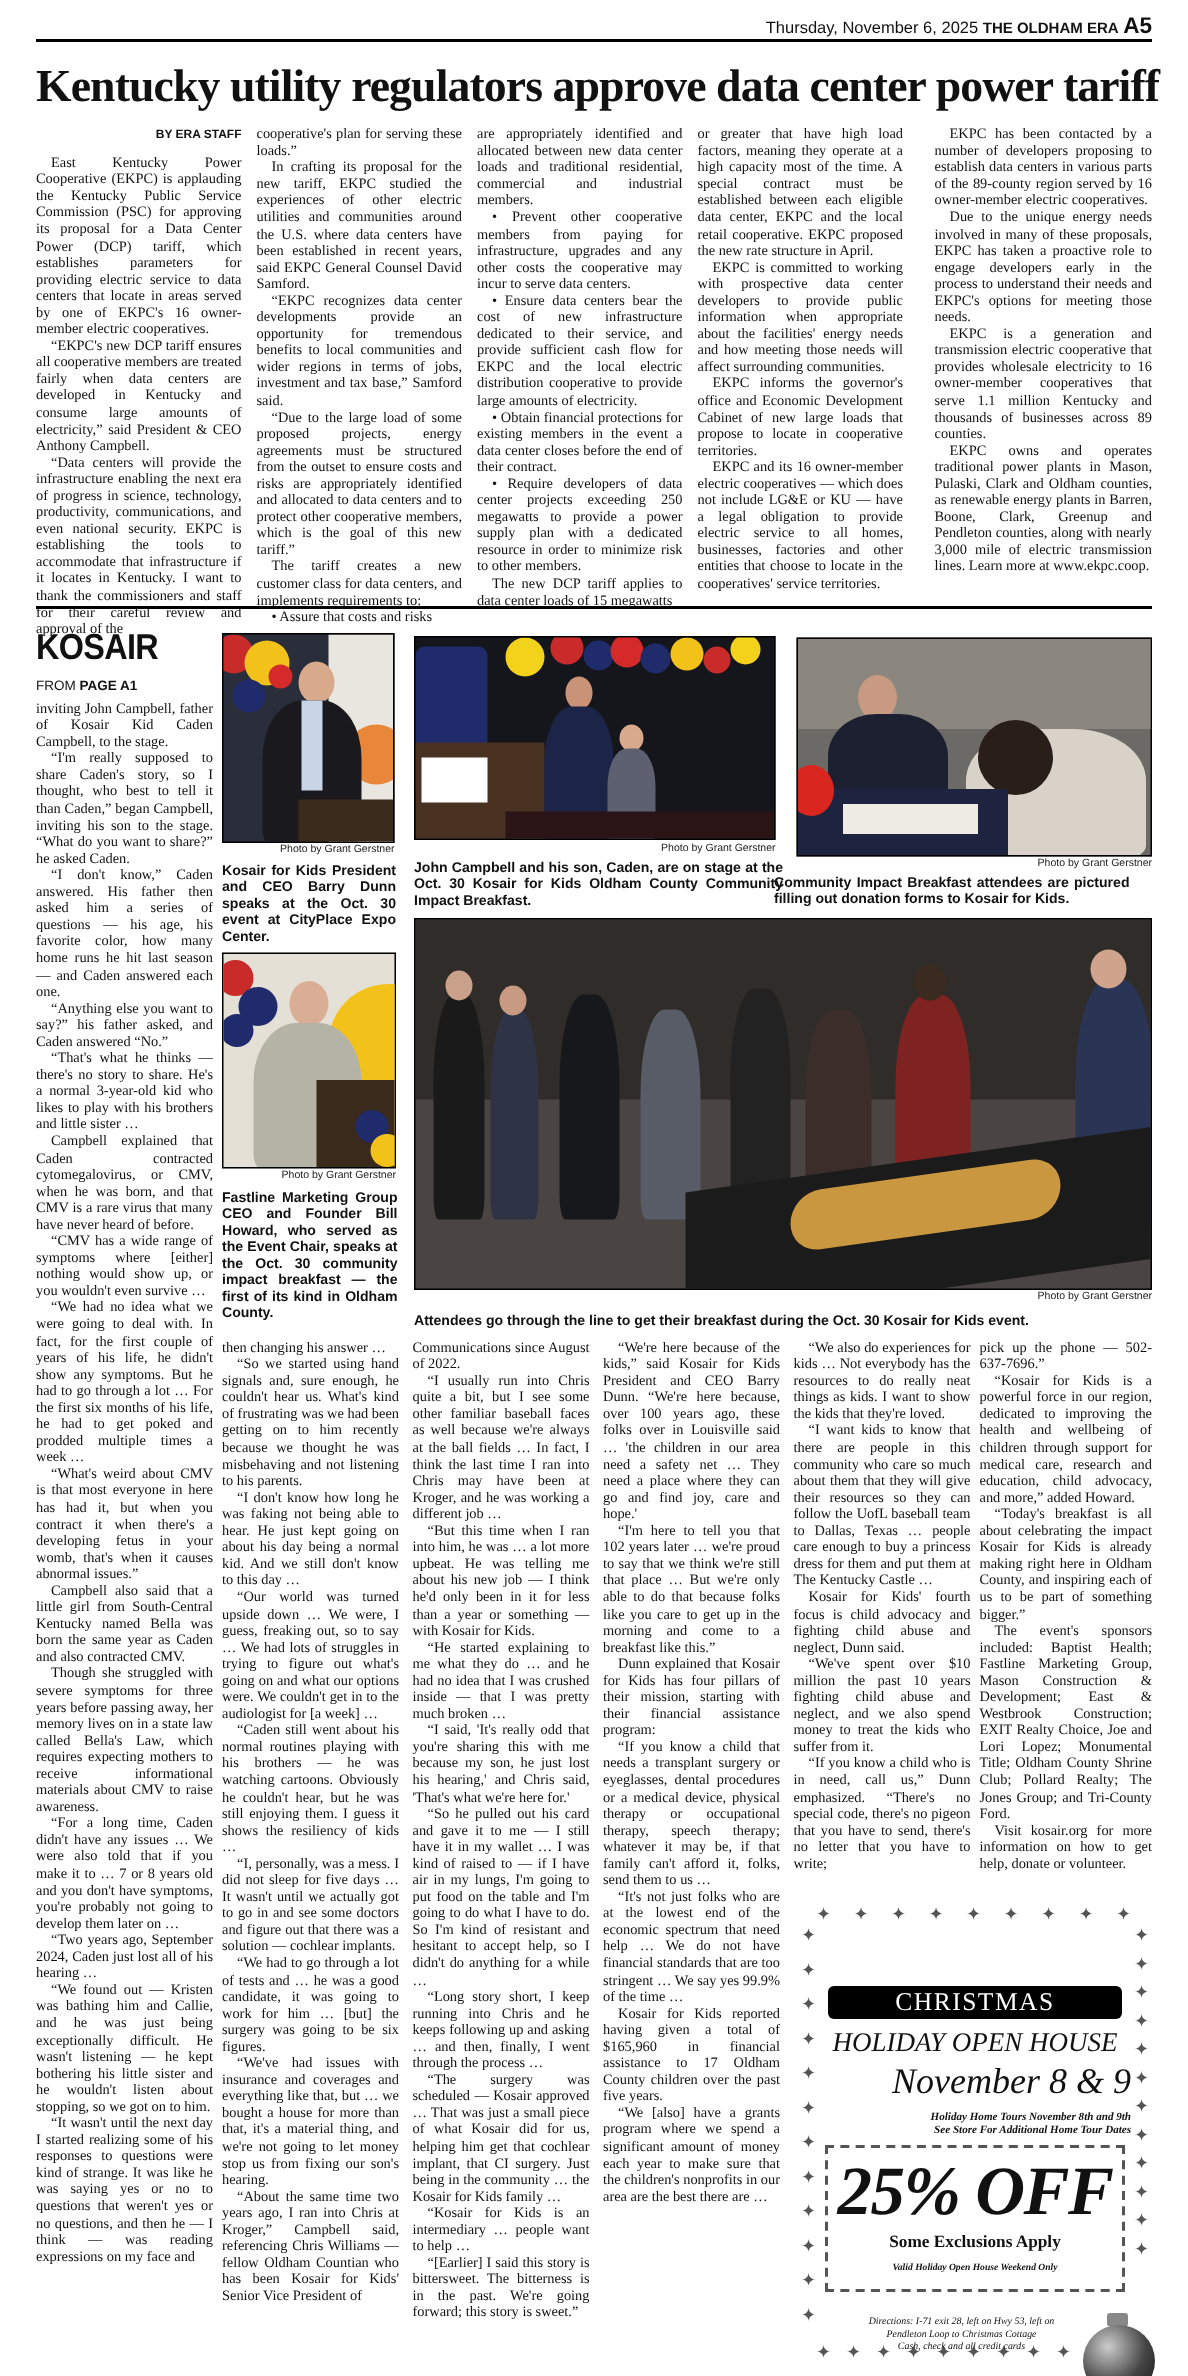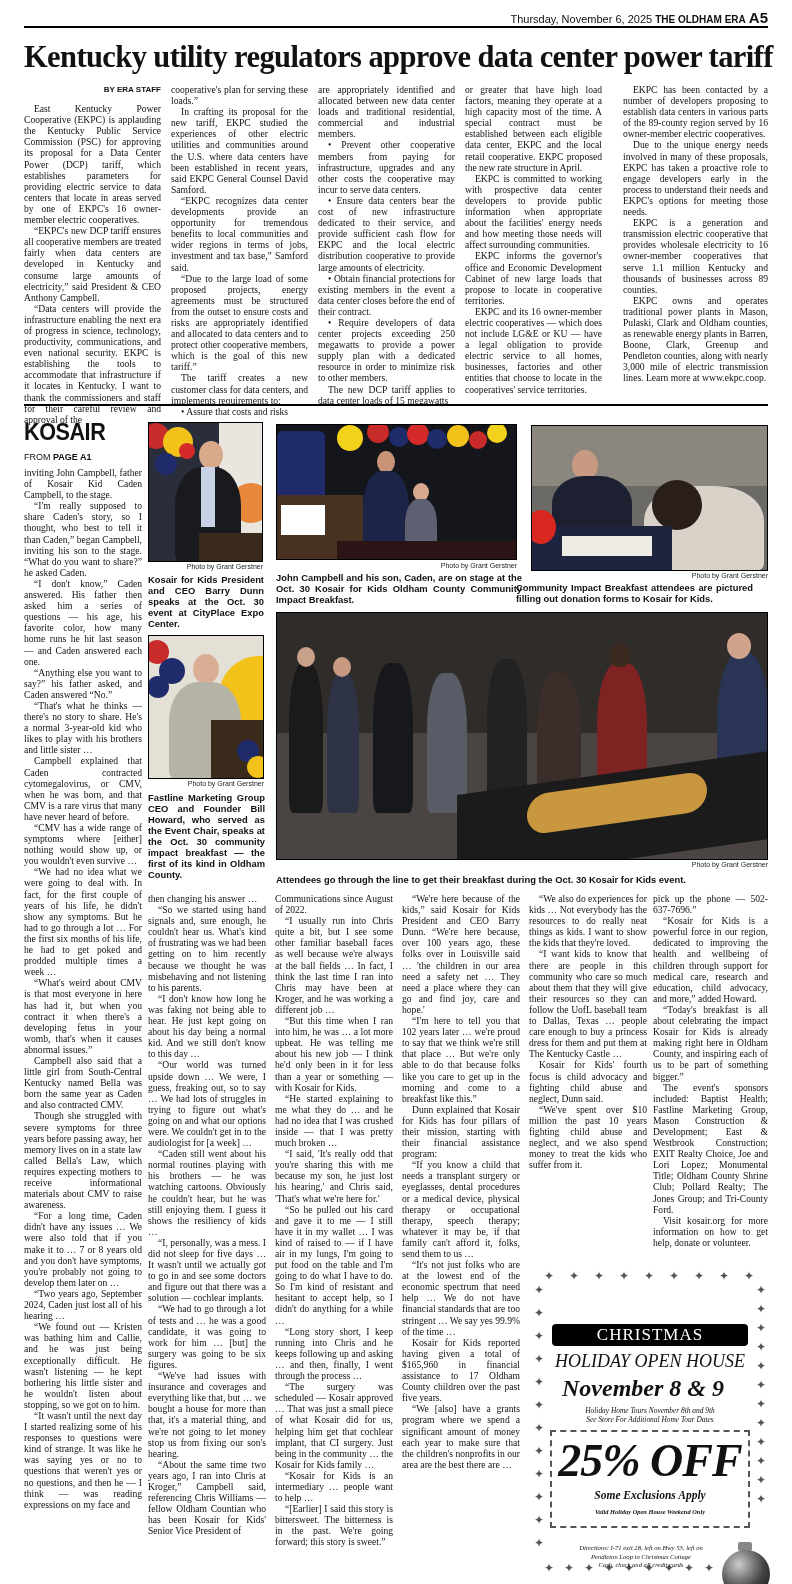--- a/index.html
+++ b/index.html
@@ -29,25 +29,25 @@
   .caption { position: absolute; font-family: "Liberation Sans", sans-serif; font-weight: bold; font-size: 9.4px; line-height: 11px; text-align: justify; }
 
   .balloon { position: absolute; border-radius: 50%; }
   .person { position: absolute; border-radius: 40% 40% 10% 10%; }
   .head { position: absolute; border-radius: 50%; }
 
   .ad { position: absolute; left: 534px; top: 1268px; width: 232px; height: 308px; background: #fff; }
   .ad-inner { position: absolute; left: 12px; top: 14px; width: 208px; height: 286px; margin-top: 40px; }
   .ad-title { position: absolute; left: 6px; top: 2px; width: 196px; height: 22px; background: #000; color: #fff; border-radius: 4px; font-family: "Liberation Serif", serif; font-size: 17px; letter-spacing: 1px; text-align: center; line-height: 22px; }
   .ad-open { position: absolute; left: 0; top: 28px; width: 208px; text-align: center; font-family: "Liberation Serif", serif; font-style: italic; font-size: 18px; line-height: 22px; }
-  .ad-dates { position: absolute; left: 16px; top: 52px; width: 208px; text-align: left; font-family: "Liberation Serif", serif; font-weight: bold; font-style: italic; font-size: 24px; line-height: 28px; }
-  .ad-tours { position: absolute; left: 0; top: 84px; width: 208px; text-align: center; font-family: "Liberation Serif", serif; font-weight: normal; font-style: italic; font-size: 7.4px; line-height: 9px; }
+  .ad-dates { position: absolute; left: 0; top: 52px; width: 208px; text-align: right; font-family: "Liberation Serif", serif; font-weight: normal; font-style: italic; font-size: 24px; line-height: 28px; }
+  .ad-tours { position: absolute; left: 0; top: 84px; width: 208px; text-align: right; font-family: "Liberation Serif", serif; font-weight: bold; font-style: italic; font-size: 7.4px; line-height: 9px; }
   .ad-coupon { position: absolute; left: 4px; top: 108px; width: 200px; height: 98px; border: 2px dashed #555; }
   .ad-off { position: absolute; left: 0; top: 4px; width: 196px; text-align: center; font-family: "Liberation Serif", serif; font-weight: bold; font-style: italic; font-size: 46px; line-height: 50px; letter-spacing: -1px; }
-  .ad-excl { position: absolute; left: 0; top: 56px; width: 196px; text-align: center; font-family: "Liberation Serif", serif; font-weight: bold; font-style: italic; font-size: 11.5px; line-height: 14px; }
+  .ad-excl { position: absolute; left: 0; top: 56px; width: 196px; text-align: center; font-family: "Liberation Serif", serif; font-weight: bold; font-size: 11.5px; line-height: 14px; }
   .ad-valid { position: absolute; left: 0; top: 76px; width: 196px; text-align: center; font-family: "Liberation Serif", serif; font-weight: bold; font-style: italic; font-size: 6.4px; line-height: 8px; }
   .ad-dir { position: absolute; left: 0; top: 222px; width: 190px; text-align: center; font-family: "Liberation Serif", serif; font-style: italic; font-size: 6.6px; line-height: 8.6px; }
   .ornament { position: absolute; left: 176px; top: 228px; width: 48px; height: 48px; border-radius: 50%; background: radial-gradient(circle at 35% 30%, #ccc, #444 55%, #111); }
   .ornament-cap { position: absolute; left: 192px; top: 220px; width: 14px; height: 9px; background: #888; border-radius: 2px; }
   .holly { position: absolute; color: #555; font-size: 12px; line-height: 12px; }
 </style>
 </head>
 <body>
 
 <div class="folio">
@@ -231,20 +231,21 @@
     <p>“If you know a child that needs a transplant surgery or eyeglasses, dental procedures or a medical device, physical therapy or occupational therapy, speech therapy; whatever it may be, if that family can't afford it, folks, send them to us …</p>
     <p>“It's not just folks who are at the lowest end of the economic spectrum that need help … We do not have financial standards that are too stringent … We say yes 99.9% of the time …</p>
     <p>Kosair for Kids reported having given a total of $165,960 in financial assistance to 17 Oldham County children over the past five years.</p>
     <p>“We [also] have a grants program where we spend a significant amount of money each year to make sure that the children's nonprofits in our area are the best there are …</p>
   </div>
 <div class="col" id="kosair-col-4" style="left:529px; top:893px; width:118px;">
     <p>“We also do experiences for kids … Not everybody has the resources to do really neat things as kids. I want to show the kids that they're loved.</p>
     <p>“I want kids to know that there are people in this community who care so much about them that they will give their resources so they can follow the UofL baseball team to Dallas, Texas … people care enough to buy a princess dress for them and put them at The Kentucky Castle …</p>
     <p>Kosair for Kids' fourth focus is child advocacy and fighting child abuse and neglect, Dunn said.</p>
     <p>“We've spent over $10 million the past 10 years fighting child abuse and neglect, and we also spend money to treat the kids who suffer from it.</p>
+    <p>“If you know a child who is in need, call us,” Dunn emphasized. “There's no special code, there's no pigeon that you have to send, there's no letter that you have to write;</p>
   </div>
 <div class="col" id="kosair-col-5" style="left:653px; top:893px; width:115px;">
     <p class="noindent">pick up the phone — 502-637-7696.”</p>
     <p>“Kosair for Kids is a powerful force in our region, dedicated to improving the health and wellbeing of children through support for medical care, research and education, child advocacy, and more,” added Howard.</p>
     <p>“Today's breakfast is all about celebrating the impact Kosair for Kids is already making right here in Oldham County, and inspiring each of us to be part of something bigger.”</p>
     <p>The event's sponsors included: Baptist Health; Fastline Marketing Group, Mason Construction &amp; Development; East &amp; Westbrook Construction; EXIT Realty Choice, Joe and Lori Lopez; Monumental Title; Oldham County Shrine Club; Pollard Realty; The Jones Group; and Tri-County Ford.</p>
     <p>Visit kosair.org for more information on how to get help, donate or volunteer.</p>
   </div>
 
 <div class="ad">

